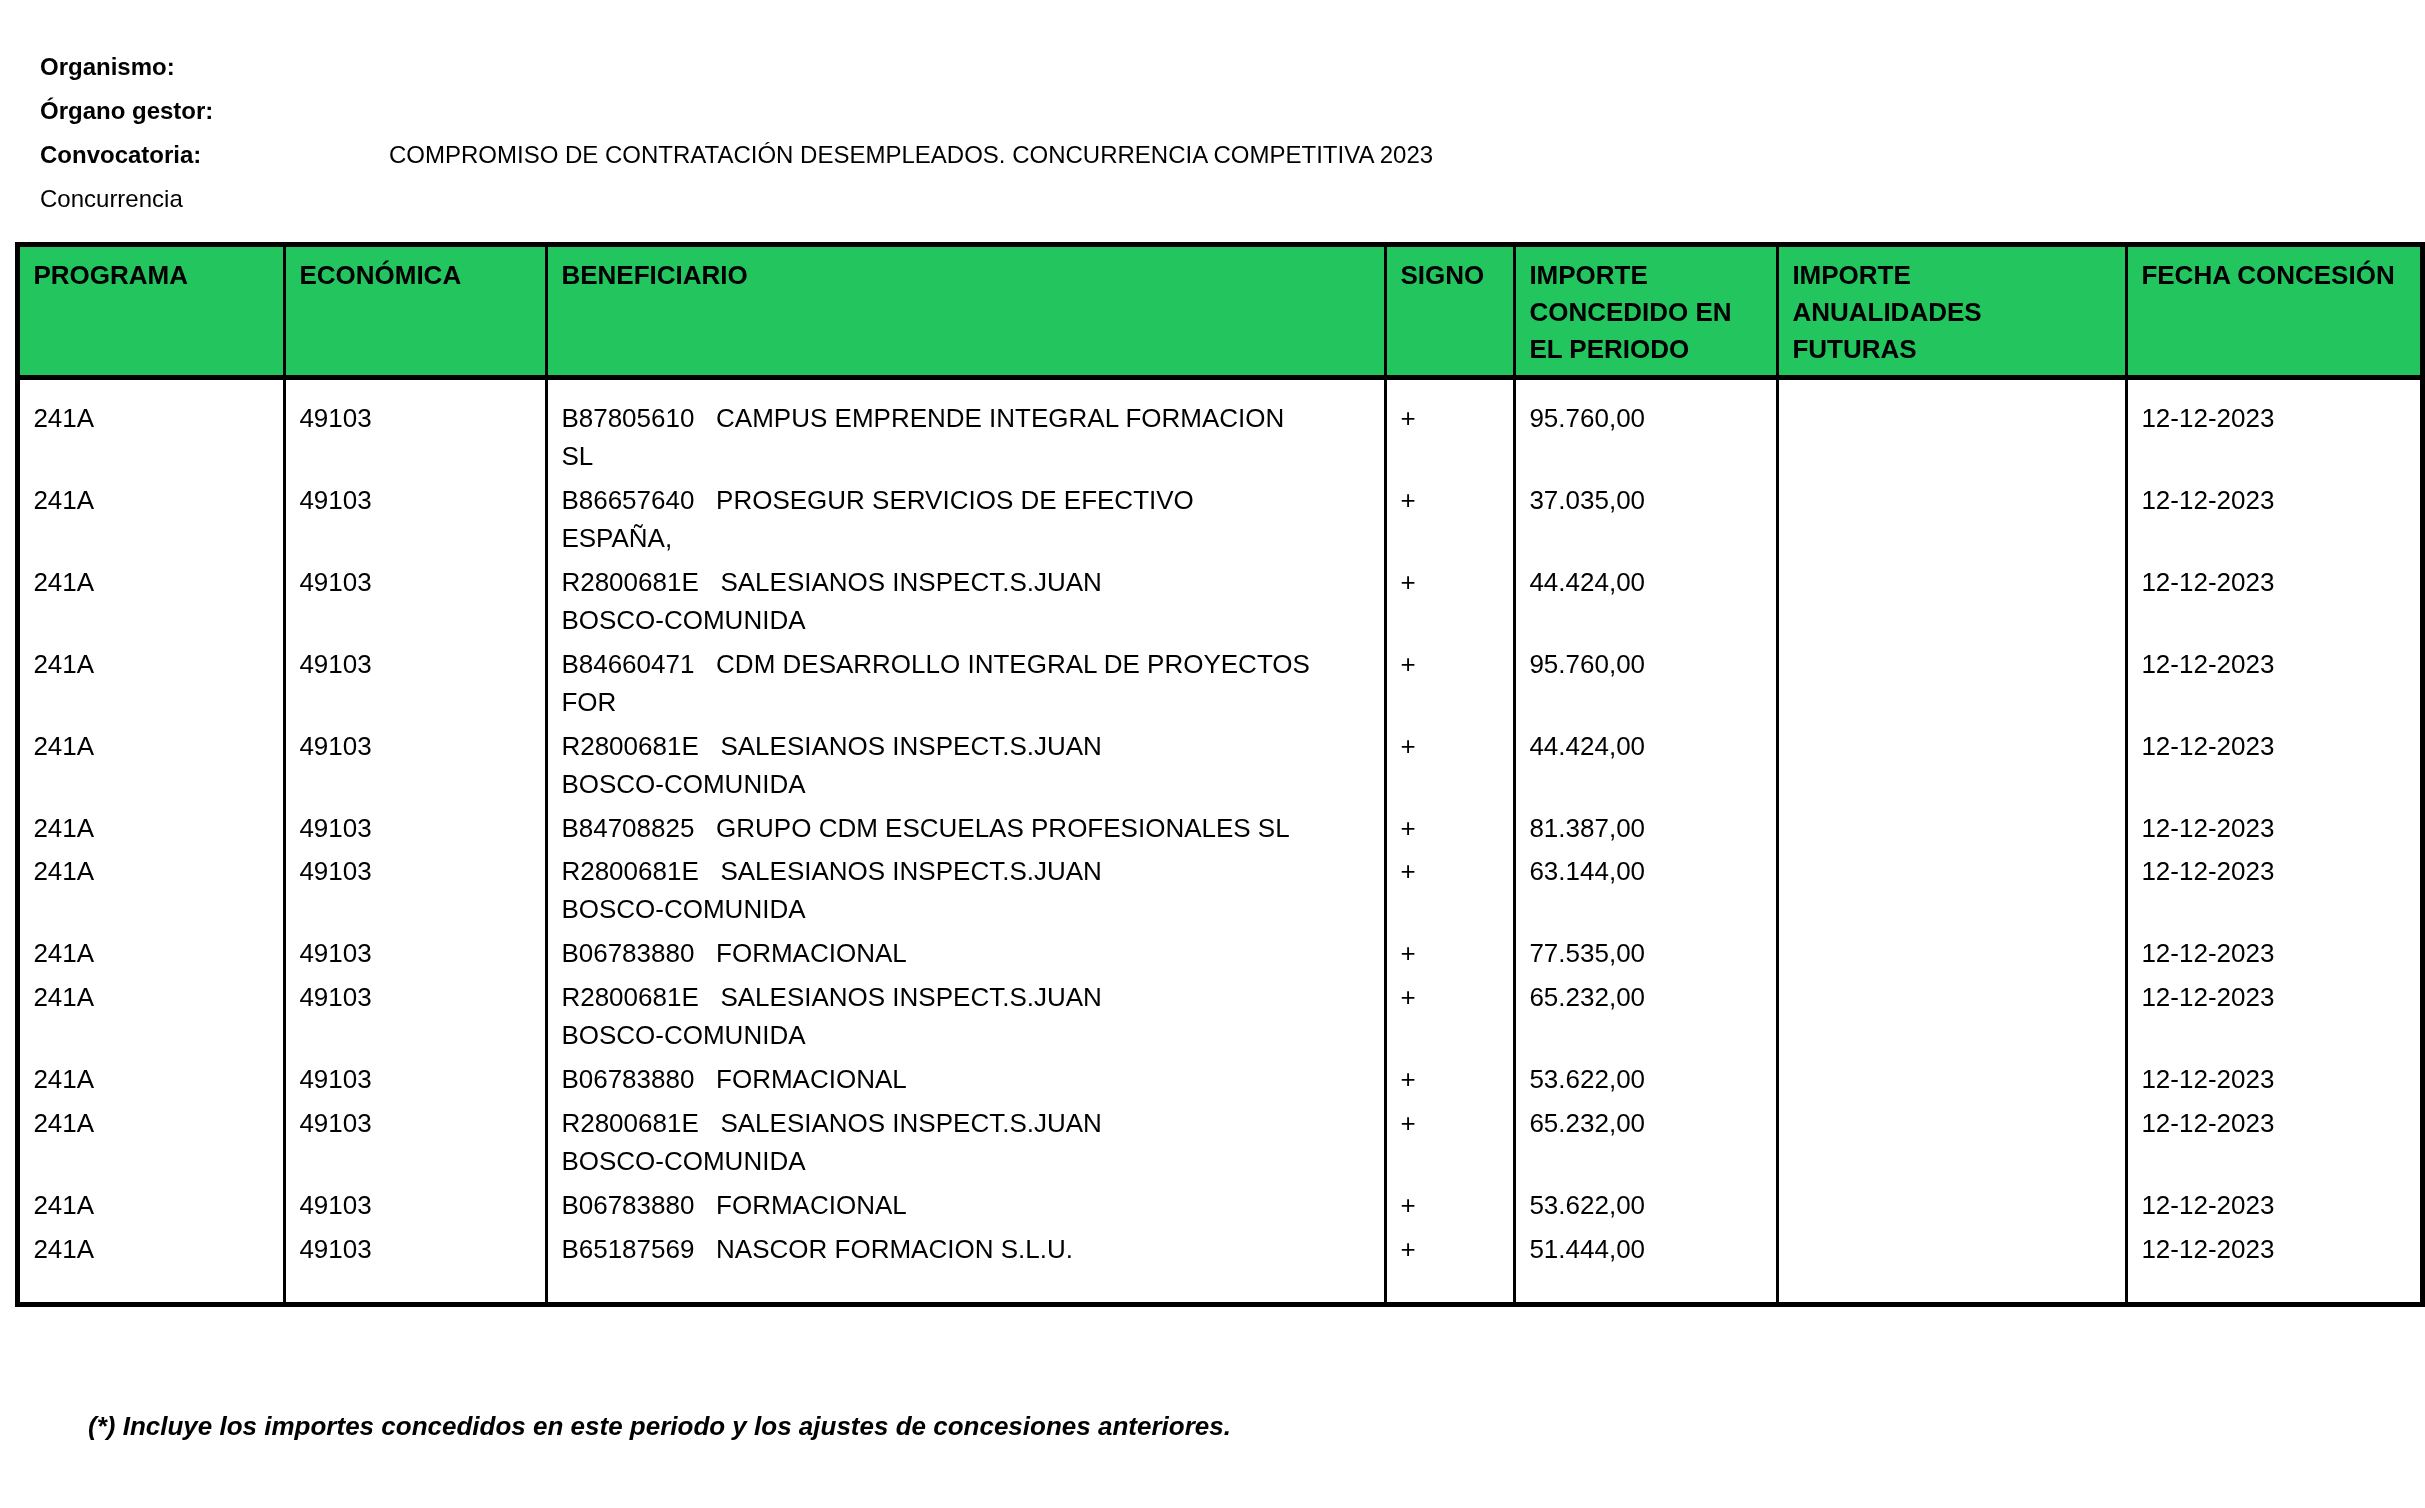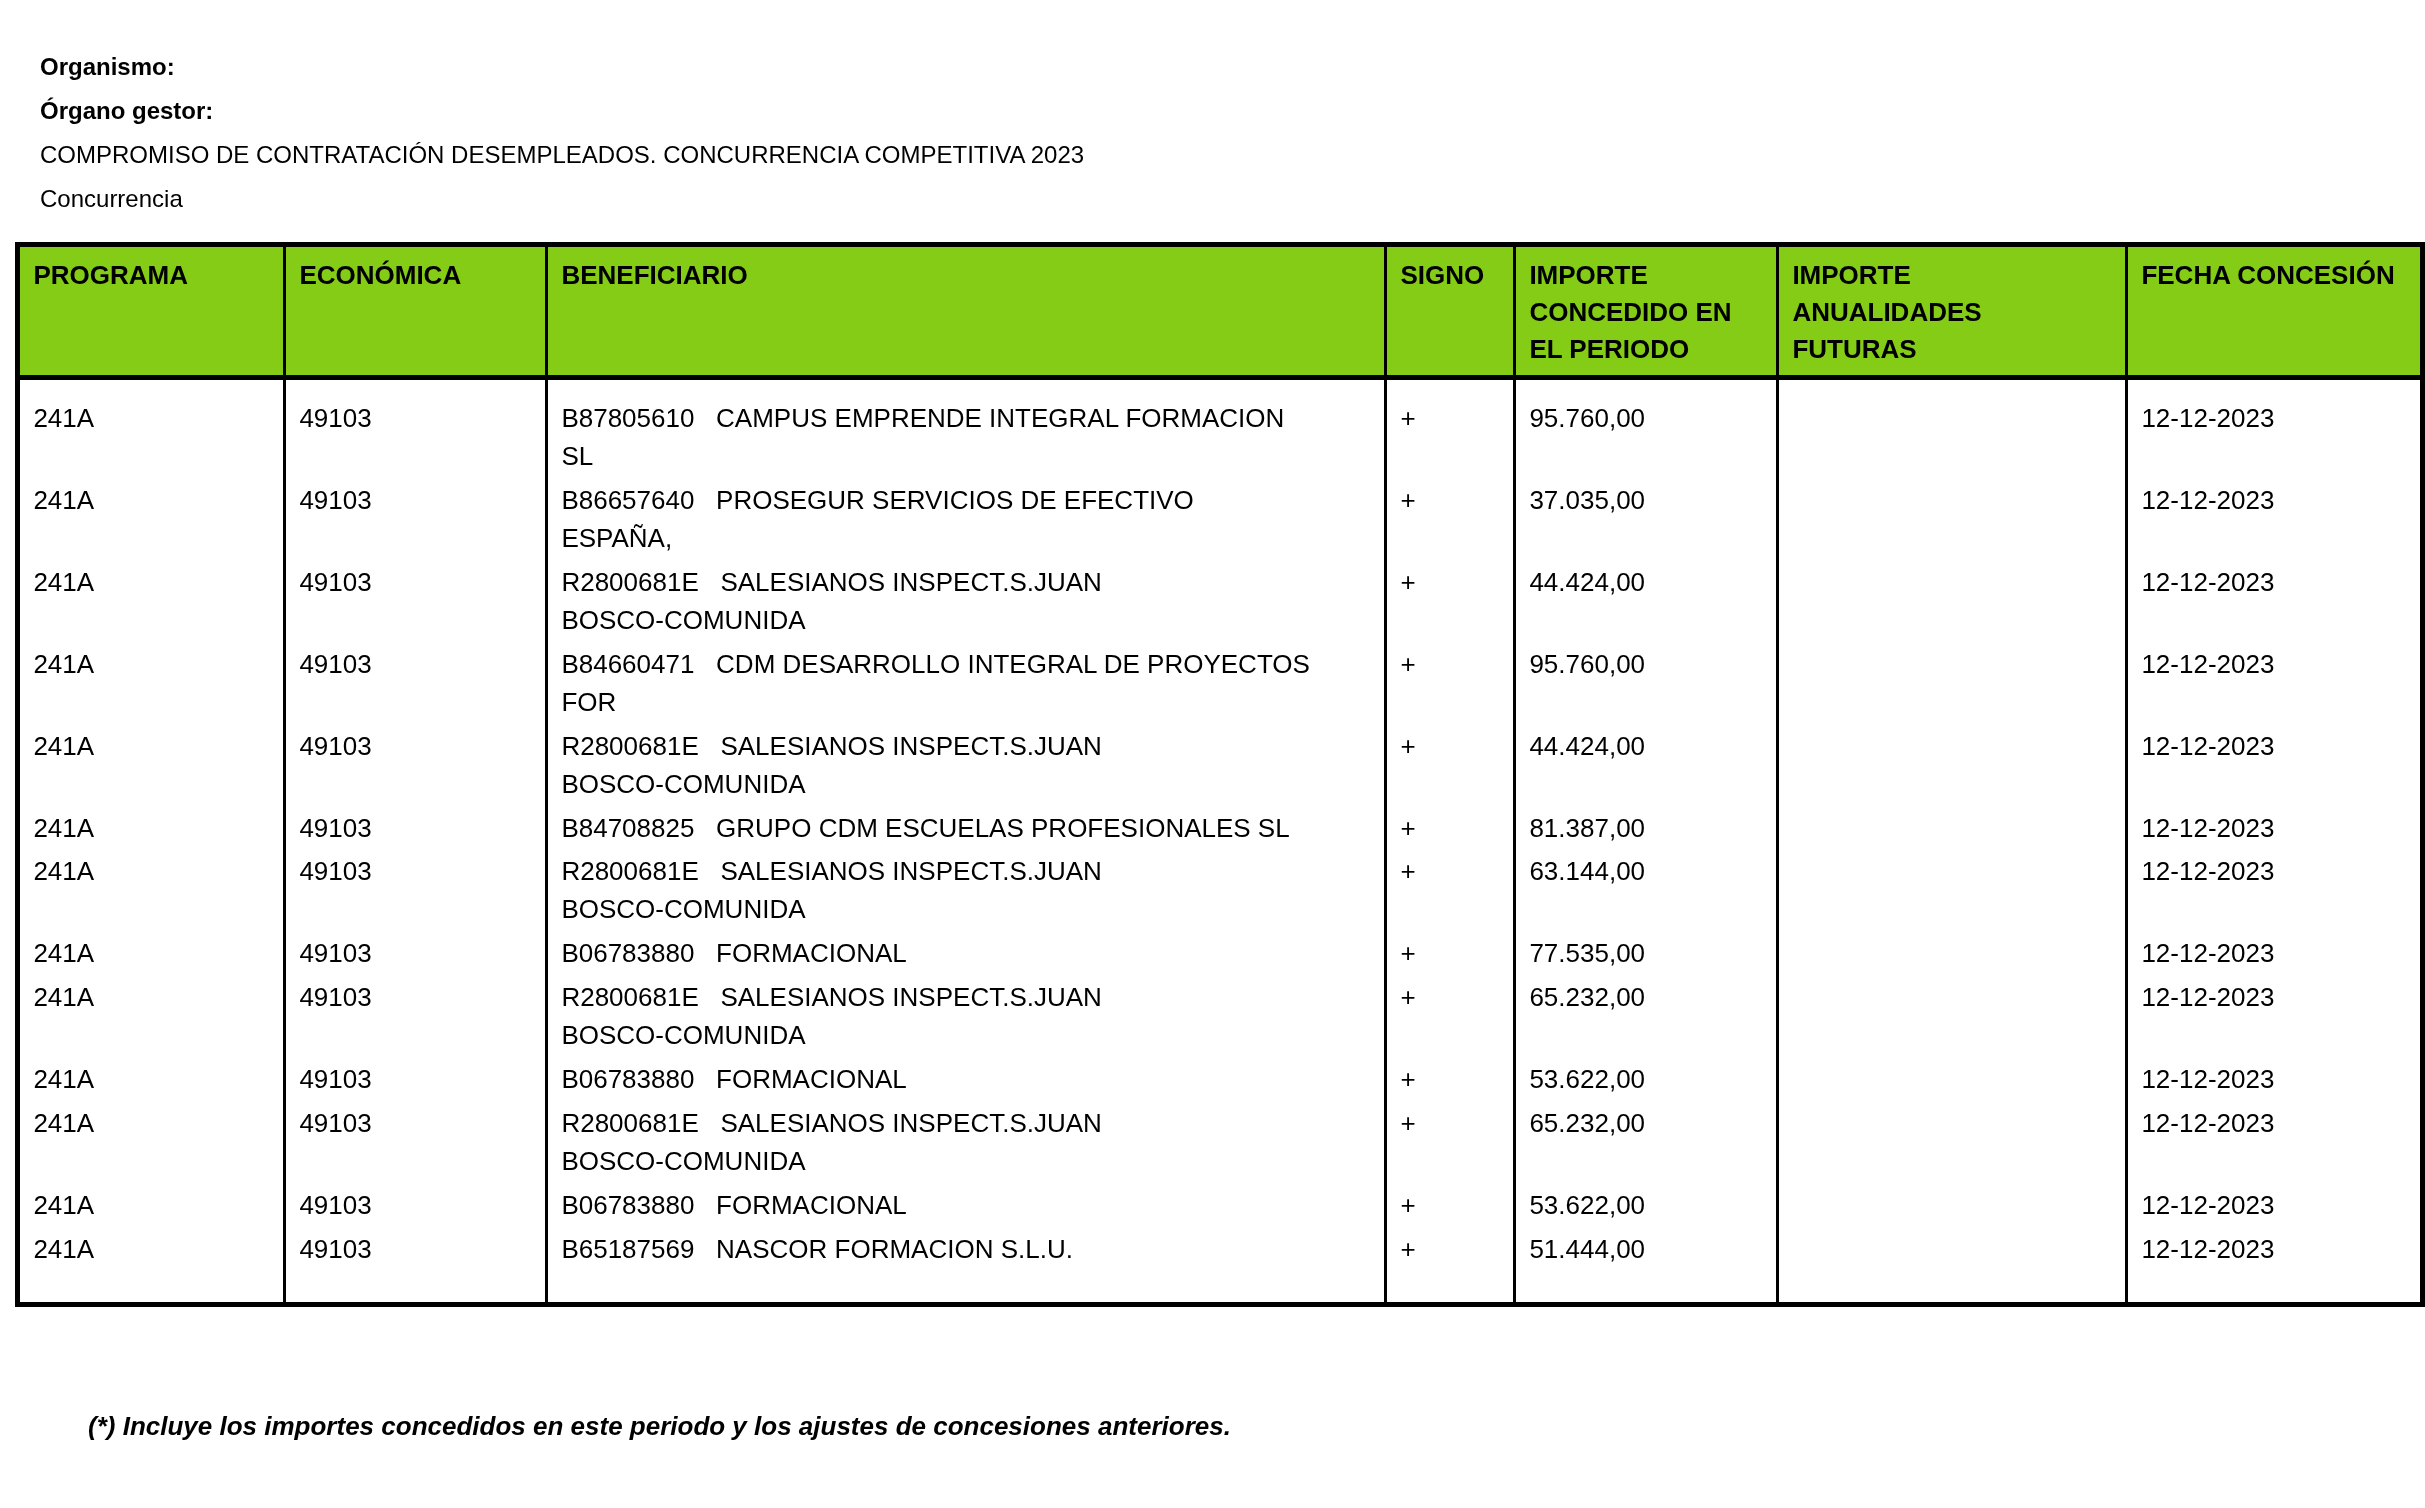--- a/index.html
+++ b/index.html
@@ -34,21 +34,21 @@
 
   
   table.concessions {
     border-collapse: collapse;
     table-layout: fixed;
     width: 2404px;
     margin: 20.5px 0 0 15.4px;
     border: 5.9px solid #000;
   }
   table.concessions th {
-    background: #84cc16;
+    background: #22c55e;
     border-right: 3.7px solid #000;
     border-bottom: 5.9px solid #000;
     font-size: 26px;
     font-weight: bold;
     line-height: 37px;
     padding: 10.3px 10.3px 7.3px 13px;
     text-align: left;
     vertical-align: top;
     white-space: pre-wrap;
   }
@@ -85,20 +85,21 @@
 
     <div class="info-row">
       <div class="info-label">Organismo:</div>
     </div>
 
     <div class="info-row">
       <div class="info-label">Órgano gestor:</div>
     </div>
 
     <div class="info-row">
+      <div class="info-label">Convocatoria:</div>
       <div class="info-value">COMPROMISO DE CONTRATACIÓN DESEMPLEADOS. CONCURRENCIA COMPETITIVA 2023</div>
     </div>
 
     <div class="info-row">
       <div class="info-value">Concurrencia</div>
     </div>
 
 
 </div>
 

